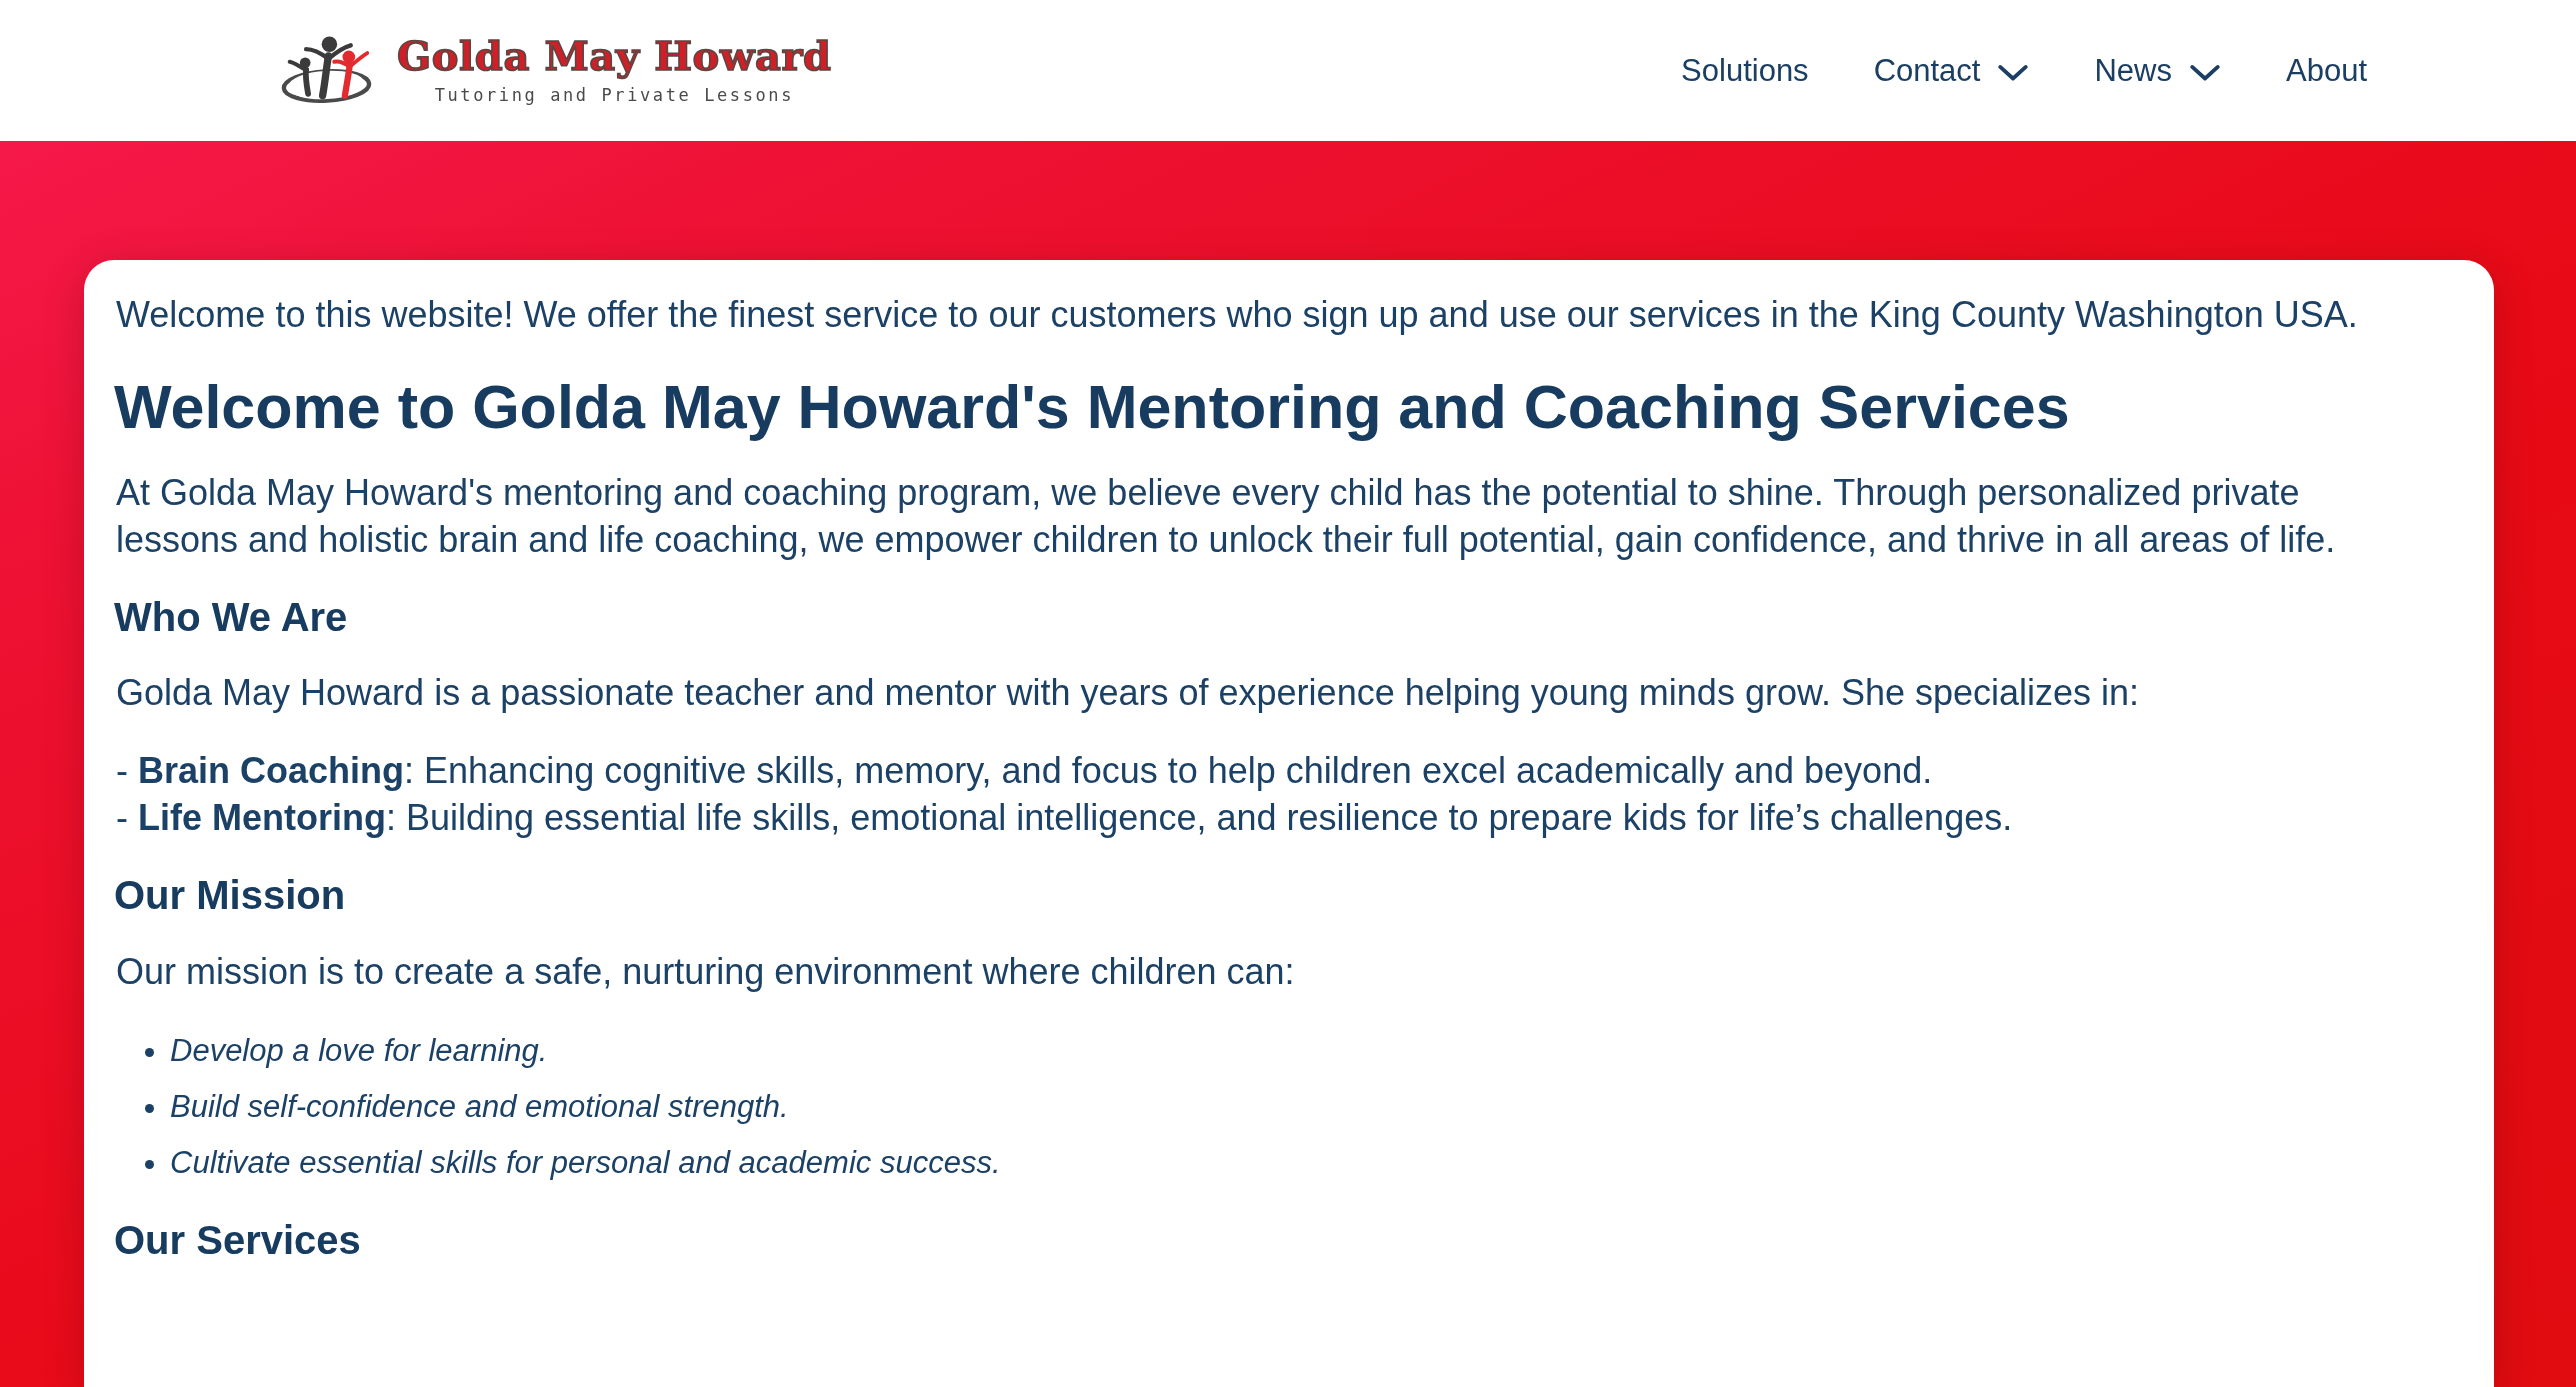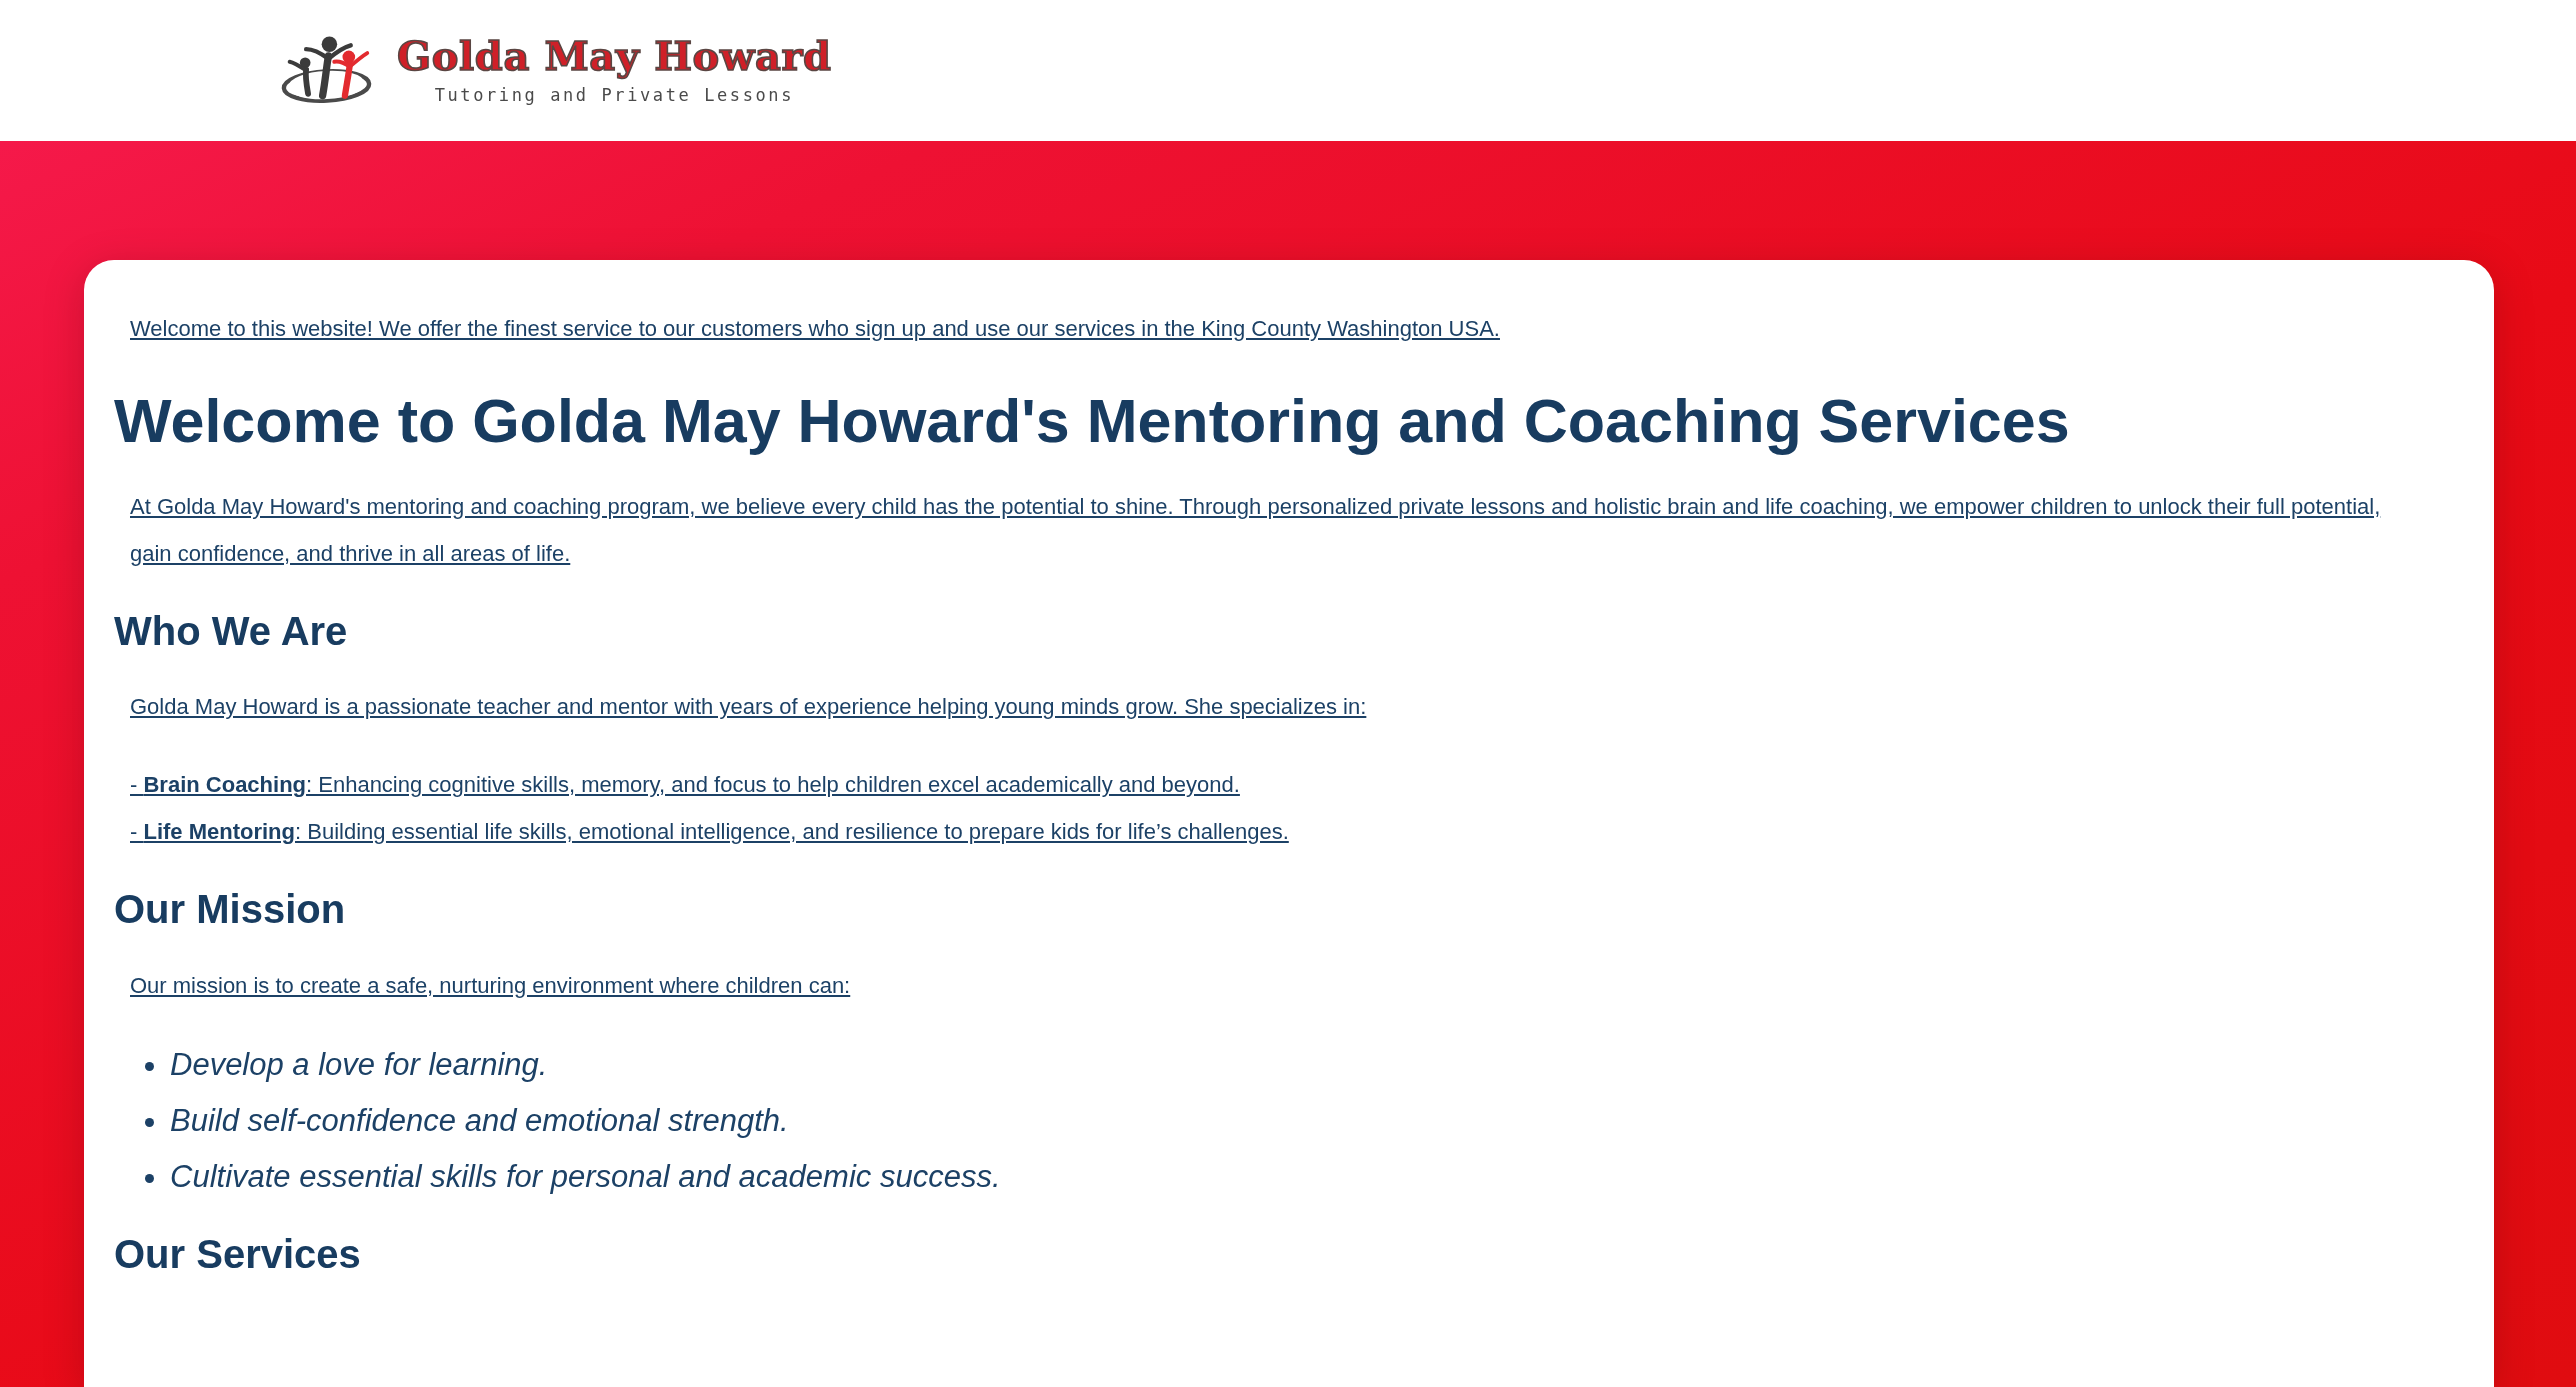--- a/index.html
+++ b/index.html
@@ -78,25 +78,24 @@
     top: 119px;
     bottom: 0;
     background: #ffffff;
     border-radius: 30px 30px 0 0;
     box-shadow: 0 9px 39px rgba(80, 0, 10, 0.25);
     padding: 28.5px 84px 0 30px;
     overflow: hidden;
   }
 
   .content-card p {
-    margin: 16px;
-    font-size: 22px;
+    margin: 2px;
+    font-size: 36px;
     line-height: 47px;
     color: #1c4166;
-    text-decoration: underline;
   }
   .intro { margin: 0; }
   h1.page-title {
     margin: 34px 0 0 0;
     font-size: 61px;
     line-height: 70px;
     font-weight: bold;
     color: #183c60;
   }
   h2.page-subtitle {
@@ -155,20 +154,44 @@
         <path d="M148 72 C 136 64, 126 60, 116 62" fill="none" stroke="#e32b2f" stroke-width="8" stroke-linecap="round"></path>
         <path d="M148 72 C 162 60, 174 50, 184 44" fill="none" stroke="#e32b2f" stroke-width="8" stroke-linecap="round"></path>
       </svg>
     </span>
     <span class="brand-text">
       <span class="brand-title">Golda May Howard</span>
       <span class="brand-subtitle">Tutoring and Private Lessons</span>
     </span>
   </a>
 
+  <nav class="main-nav">
+    <div class="nav-item">
+      <span>Solutions</span>
+    </div>
+    <div class="nav-item">
+      <span>Contact</span>
+      <span>
+        <svg width="32" height="19.4" viewBox="0 0 50 30">
+            <polyline points="5,6 25,24 45,6" fill="none" stroke="#1b3e63" stroke-width="6" stroke-linecap="round" stroke-linejoin="round"></polyline>
+          </svg>
+      </span>
+    </div>
+    <div class="nav-item">
+      <span>News</span>
+      <span>
+        <svg width="32" height="19.4" viewBox="0 0 50 30">
+            <polyline points="5,6 25,24 45,6" fill="none" stroke="#1b3e63" stroke-width="6" stroke-linecap="round" stroke-linejoin="round"></polyline>
+          </svg>
+      </span>
+    </div>
+    <div class="nav-item">
+      <span>About</span>
+    </div>
+  </nav>
 </header>
 
 <section class="hero">
   <div class="content-card">
 
     <p class="intro">Welcome to this website! We offer the finest service to our customers who sign up and use our services in the King County Washington USA.</p>
 
     <h1 class="page-title">Welcome to Golda May Howard's Mentoring and Coaching Services</h1>
 
 

